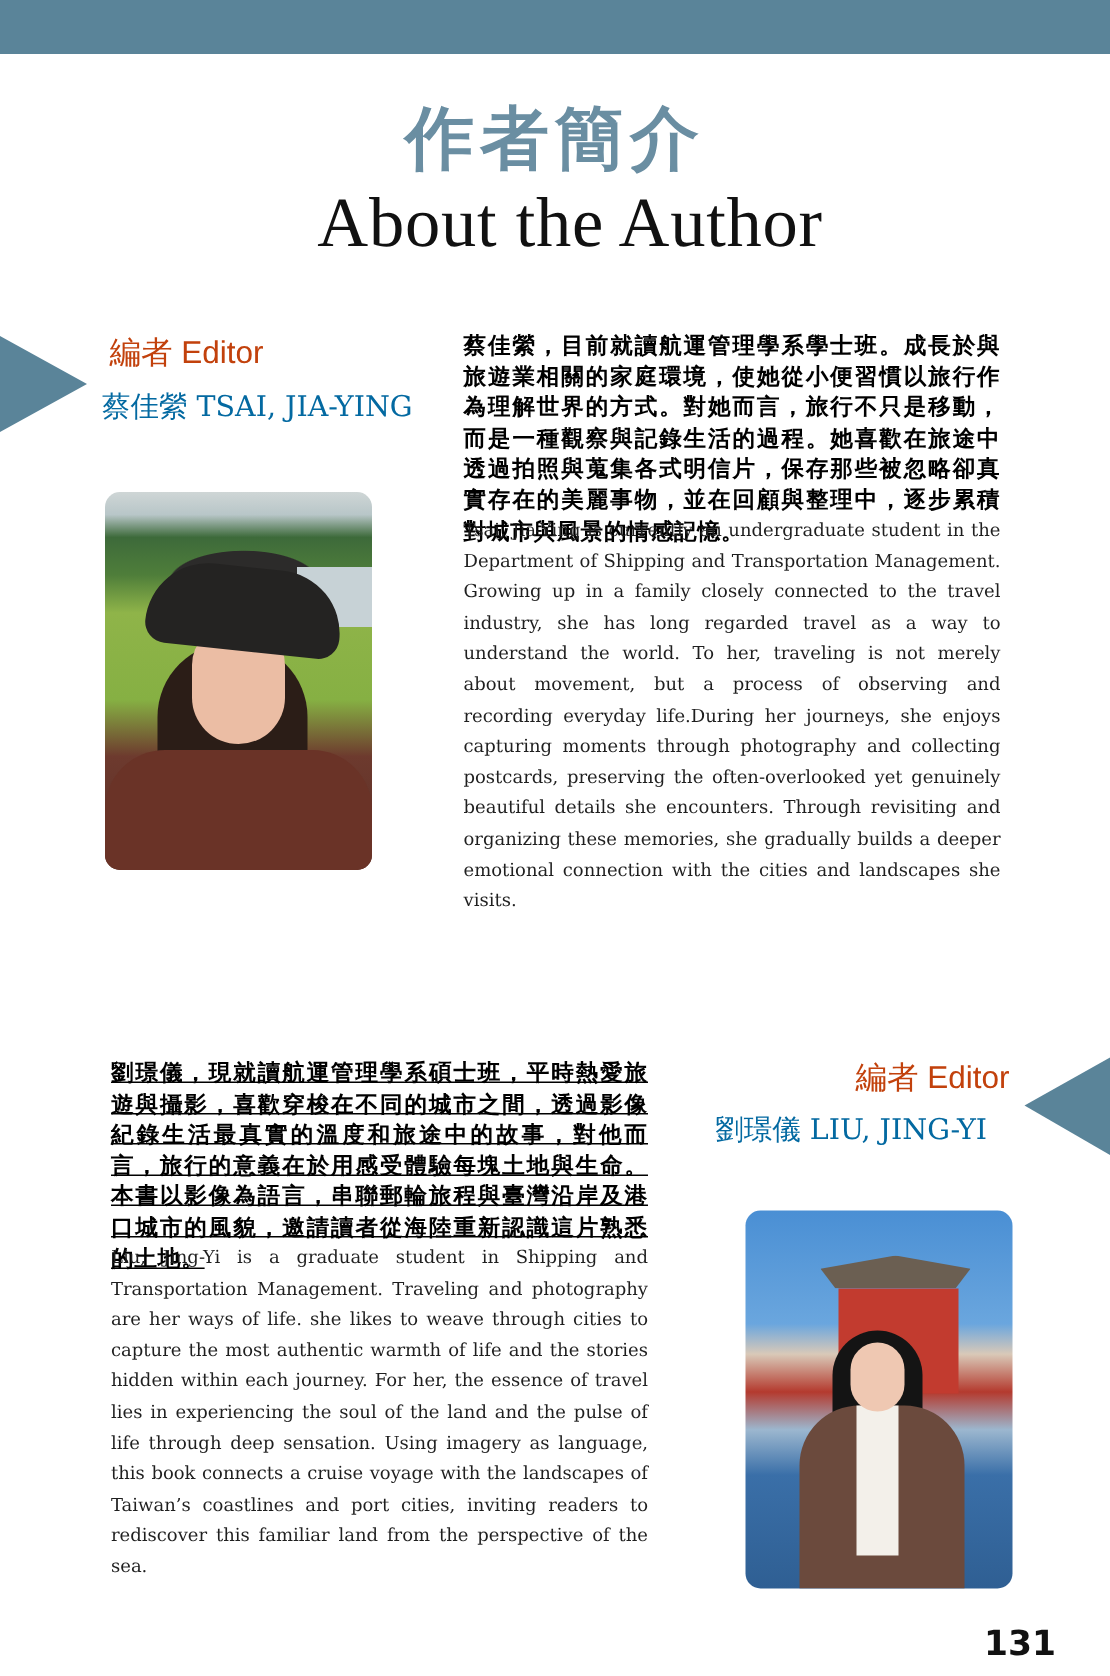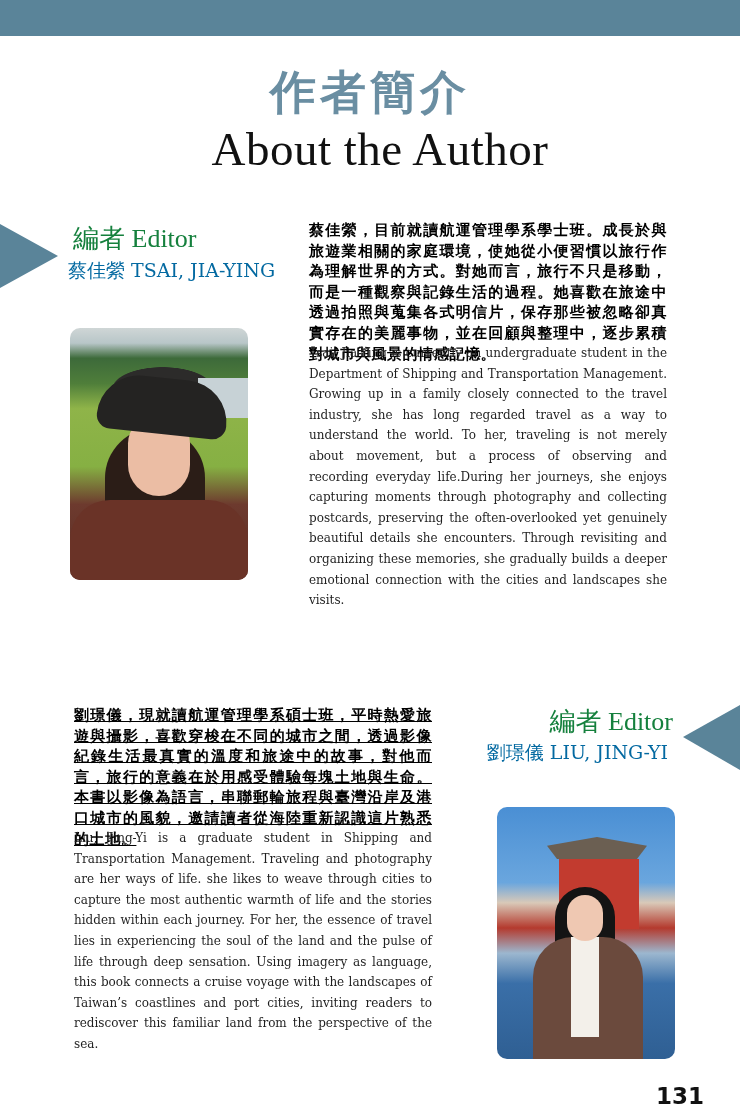--- a/index.html
+++ b/index.html
@@ -21,21 +21,21 @@
   .tri-left {
     position:absolute; left:0; top:224px; width:0; height:0;
     border-top:32px solid transparent; border-bottom:32px solid transparent;
     border-left:58px solid #5a8499;
   }
   .tri-right {
     position:absolute; right:0; top:705px; width:0; height:0;
     border-top:32px solid transparent; border-bottom:33px solid transparent;
     border-right:57px solid #5a8499;
   }
-  .role { position:absolute; font-size:26px; color:#15803d; font-family:Liberation Serif, serif; }
+  .role { position:absolute; font-size:21px; color:#c2410c; font-family:Liberation Sans, sans-serif; }
   .name { position:absolute; font-size:19px; color:#0369a1; font-family:"DejaVu Serif", serif; white-space:nowrap; }
   .photo {
     position:absolute; border-radius:10px; overflow:hidden;
   }
   .photo1 {
     left:70px; top:328px; width:178px; height:252px;
     background:
       radial-gradient(ellipse 38px 46px at 50% 42%, #e9b9a0 0 60%, transparent 62%),
       radial-gradient(ellipse 70px 30px at 52% 24%, #2c2b2a 0 70%, transparent 72%),
       linear-gradient(180deg, #cfd6d6 0%, #b8c6c8 6%, #3d6a3a 12%, #4f7e3a 22%, #8fb449 32%, #86b043 55%, #6d3a2e 70%, #5a2d25 100%);
@@ -85,21 +85,21 @@
   <div class="hat"></div>
 </div>
 
 <div class="zh-para" style="left:309px; top:220px; width:358px;">蔡佳縈，目前就讀航運管理學系學士班。成長於與旅遊業相關的家庭環境，使她從小便習慣以旅行作為理解世界的方式。對她而言，旅行不只是移動，而是一種觀察與記錄生活的過程。她喜歡在旅途中透過拍照與蒐集各式明信片，保存那些被忽略卻真實存在的美麗事物，並在回顧與整理中，逐步累積對城市與風景的情感記憶。</div>
 <div class="en-para" style="left:309px; top:343px; width:358px;">Tsai, Jia-Ying is currently an undergraduate student in the Department of Shipping and Transportation Management. Growing up in a family closely connected to the travel industry, she has long regarded travel as a way to understand the world. To her, traveling is not merely about movement, but a process of observing and recording everyday life.During her journeys, she enjoys capturing moments through photography and collecting postcards, preserving the often-overlooked yet genuinely beautiful details she encounters. Through revisiting and organizing these memories, she gradually builds a deeper emotional connection with the cities and landscapes she visits.</div>
 
 <div class="zh-para" style="left:74px; top:705px; width:358px;text-decoration:underline;">劉璟儀，現就讀航運管理學系碩士班，平時熱愛旅遊與攝影，喜歡穿梭在不同的城市之間，透過影像紀錄生活最真實的溫度和旅途中的故事，對他而言，旅行的意義在於用感受體驗每塊土地與生命。本書以影像為語言，串聯郵輪旅程與臺灣沿岸及港口城市的風貌，邀請讀者從海陸重新認識這片熟悉的土地。</div>
 <div class="en-para" style="left:74px; top:828px; width:358px;">Liu, Jing-Yi is a graduate student in Shipping and Transportation Management. Traveling and photography are her ways of life. she likes to weave through cities to capture the most authentic warmth of life and the stories hidden within each journey. For her, the essence of travel lies in experiencing the soul of the land and the pulse of life through deep sensation. Using imagery as language, this book connects a cruise voyage with the landscapes of Taiwan’s coastlines and port cities, inviting readers to rediscover this familiar land from the perspective of the sea.</div>
 
 <div class="role" style="right:67px; top:704px; text-align:right;">編者 Editor</div>
-<div class="name" style="right:72px; top:740px; text-align:right;">劉璟儀 LIU, JING-YI</div>
+<div class="name" style="right:82px; top:740px; text-align:right;">劉璟儀 LIU, JING-YI</div>
 <div class="tri-right"></div>
 
 <div class="photo photo2">
   <div class="roof"></div>
   <div class="bldg"></div>
   <div class="hair"></div>
   <div class="jacket"></div>
   <div class="shirt"></div>
   <div class="face"></div>
 </div>

